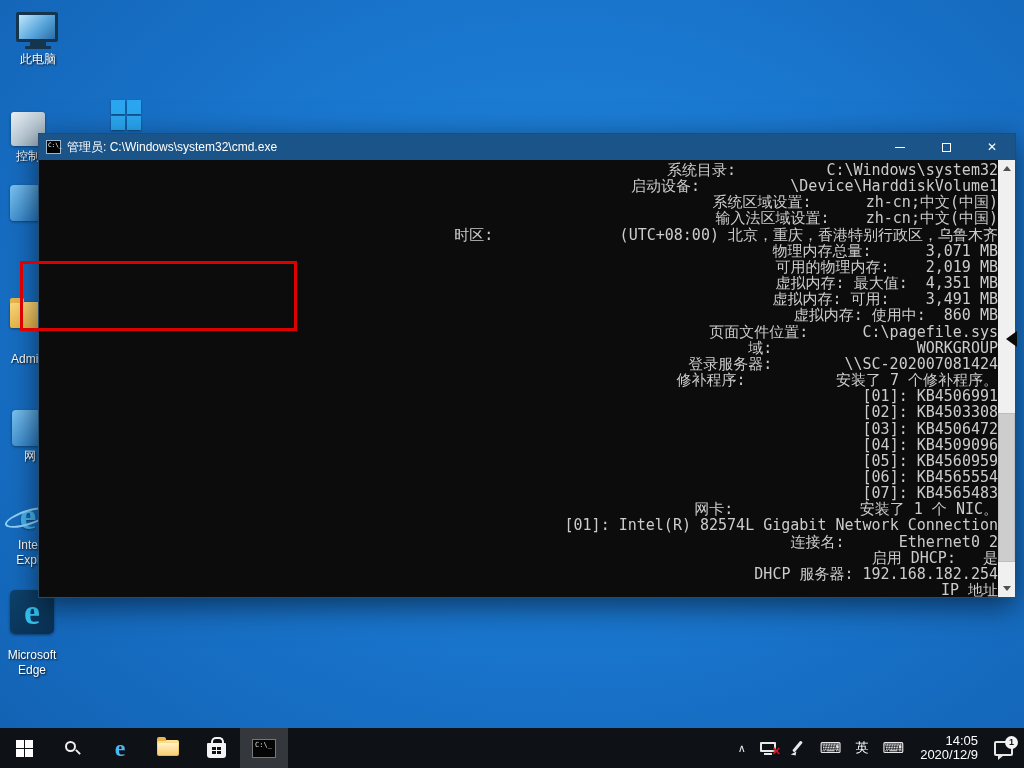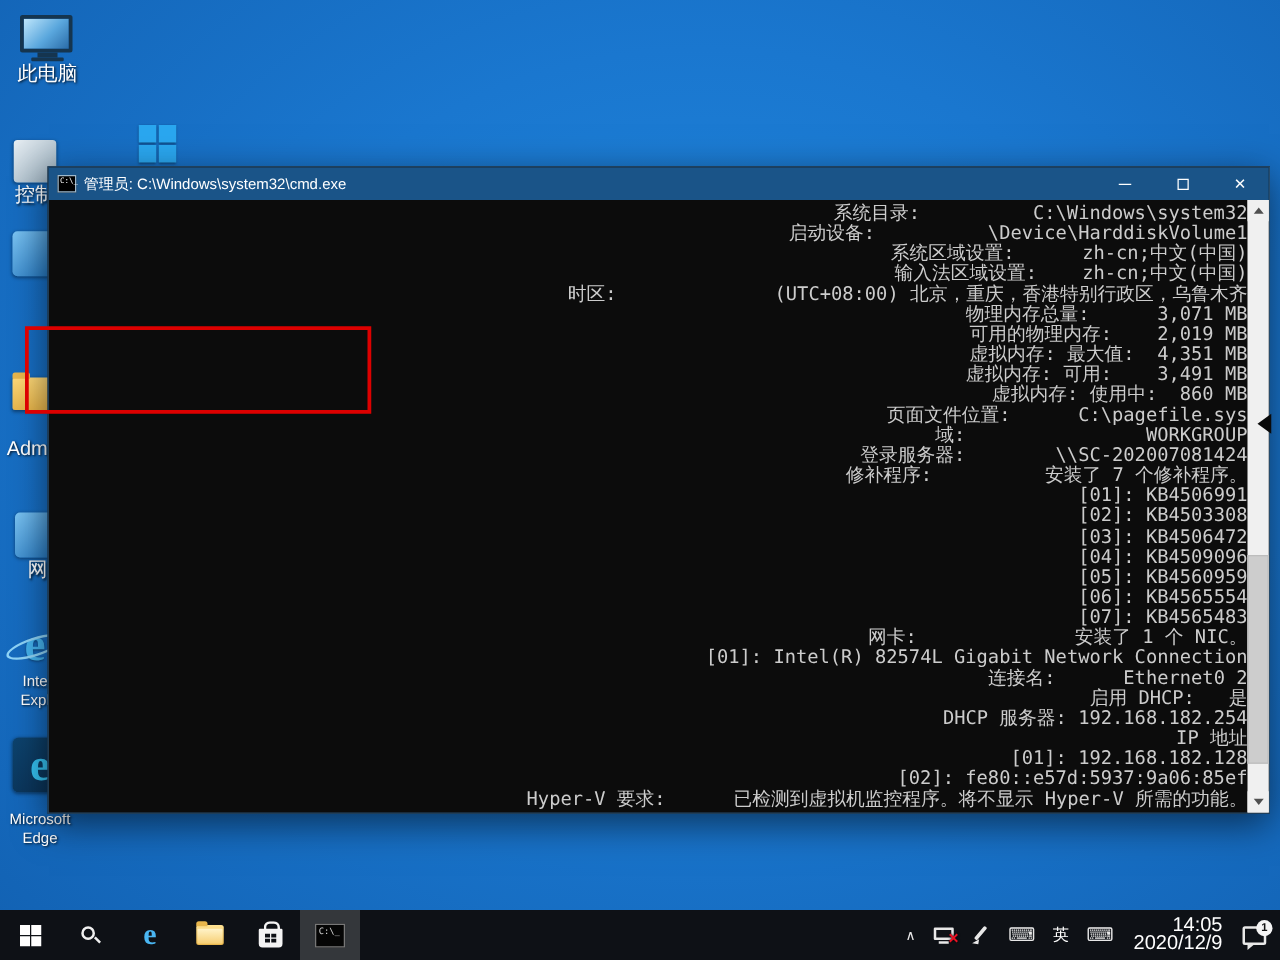--- a/index.html
+++ b/index.html
@@ -7,21 +7,21 @@
 
   
   .desktop {
     position:relative; width:1024px; height:768px;
     background: radial-gradient(ellipse at 55% 42%, #1f86dd 0%, #1a77cf 45%, #1261b2 100%);
   }
 
   
   .dicon { position:absolute; width:76px; text-align:center; z-index:1; }
   .dicon .dlabel {
-    margin-top:3px; color:#fff; font-size:16px; line-height:15px;
+    margin-top:3px; color:#fff; font-size:12px; line-height:15px;
     text-shadow:1px 1px 2px rgba(0,0,0,.85);
   }
   .ig { margin:0 auto; position:relative; }
 
   
   .pc-monitor { width:42px; height:30px; background:linear-gradient(135deg,#bfe6fb 0%,#5aa7dd 55%,#2a6ca8 100%);
     border:3px solid #15354f; border-radius:2px; }
   .pc-stand { width:16px; height:4px; background:#15354f; margin:0 auto; }
   .pc-base { width:26px; height:3px; background:#15354f; margin:0 auto; border-radius:1px; }
 
@@ -47,21 +47,21 @@
   
   .ie-e { font-size:38px; line-height:40px; font-weight:bold; color:#45b3ee; text-shadow:0 1px 2px rgba(0,0,0,.4); font-family:"Liberation Serif", serif; }
   .ie-ring { position:absolute; left:-2px; top:14px; width:48px; height:15px; border:2px solid #8fd4f7; border-radius:50%; transform:rotate(-18deg); }
 
   
   .edge-tile { width:44px; height:44px; border-radius:5px; background:linear-gradient(145deg,#0d436e,#0a2f52);
     display:flex; align-items:center; justify-content:center; box-shadow:0 1px 3px rgba(0,0,0,.45); }
   .edge-e { font-size:36px; font-weight:bold; color:#35c1f1; font-family:"Liberation Serif", serif; line-height:1; }
 
   
-  .cmd-window { position:absolute; left:38px; top:133px; width:978px; height:518px;
+  .cmd-window { position:absolute; left:38px; top:133px; width:978px; height:465px;
     background:#0c0c0c; z-index:10; box-shadow:0 8px 28px rgba(0,0,0,.55); border:1px solid #264b6b;padding-left:24px; }
   .titlebar { position:absolute; left:0; top:0; right:0; height:26px; background:#1a5488;
     display:flex; align-items:center; color:#fff; font-size:12px; }
   .title-ico { width:15px; height:14px; background:#000; border:1px solid #9db8cc; margin:0 6px 0 7px;
     color:#fff; font-family:"DejaVu Sans Mono", monospace; font-size:6px; line-height:6px; padding:1px; }
   .title-text { flex:1; white-space:nowrap; overflow:hidden; }
   .winbtn { width:46px; height:26px; display:flex; align-items:center; justify-content:center; color:#fff; }
   .glyph-min { width:10px; height:1px; background:#fff; }
   .glyph-max { width:9px; height:9px; border:1px solid #fff; }
   .glyph-close { font-size:12px; line-height:12px; }
@@ -118,21 +118,21 @@
   .tray-chev { font-size:11px; color:#e8e8e8; }
   .net-mon { position:relative; width:16px; height:13px; }
   .net-mon .scr { width:16px; height:10px; border:2px solid #e8e8e8; border-radius:1px; }
   .net-mon .std { width:8px; height:2px; background:#e8e8e8; margin:1px auto 0; }
   .net-x { position:absolute; right:-5px; bottom:-2px; color:#e81123; font-size:11px; font-weight:bold; line-height:11px; text-shadow:0 0 2px #000; }
   .pen-ico { position:relative; width:16px; height:16px; }
   .pen-ico .shaft { position:absolute; left:6px; top:0; width:3px; height:13px; background:#e8e8e8; transform:rotate(40deg); border-radius:1px; }
   .pen-ico .tip { position:absolute; left:1px; bottom:1px; width:0; height:0; border-top:4px solid transparent; border-right:5px solid #e8e8e8; transform:rotate(10deg); }
   .kb-glyph { font-size:15px; color:#e8e8e8; font-family:"DejaVu Sans", sans-serif; }
   .ime-txt { font-size:13px; color:#fff; }
-  .clock { text-align:right; font-size:16px; line-height:14px; color:#fff; padding:0 9px; }
+  .clock { text-align:right; font-size:13px; line-height:14px; color:#fff; padding:0 9px; }
   .notif { position:relative; width:19px; height:15px; border:2px solid #e8e8e8; border-radius:2px; }
   .notif::after { content:""; position:absolute; left:2px; bottom:-6px; width:0; height:0;
     border-top:5px solid #e8e8e8; border-right:6px solid transparent; }
   .notif-badge { position:absolute; right:-7px; top:-7px; width:13px; height:13px; border-radius:50%;
     background:#f4f4f4; color:#111; font-size:9px; line-height:13px; text-align:center; font-weight:bold; }
 
   .two-line div { color:#fff; font-size:12px; line-height:15px; text-shadow:1px 1px 2px rgba(0,0,0,.85); text-align:center; }
 </style>
 </head>
 <body>

